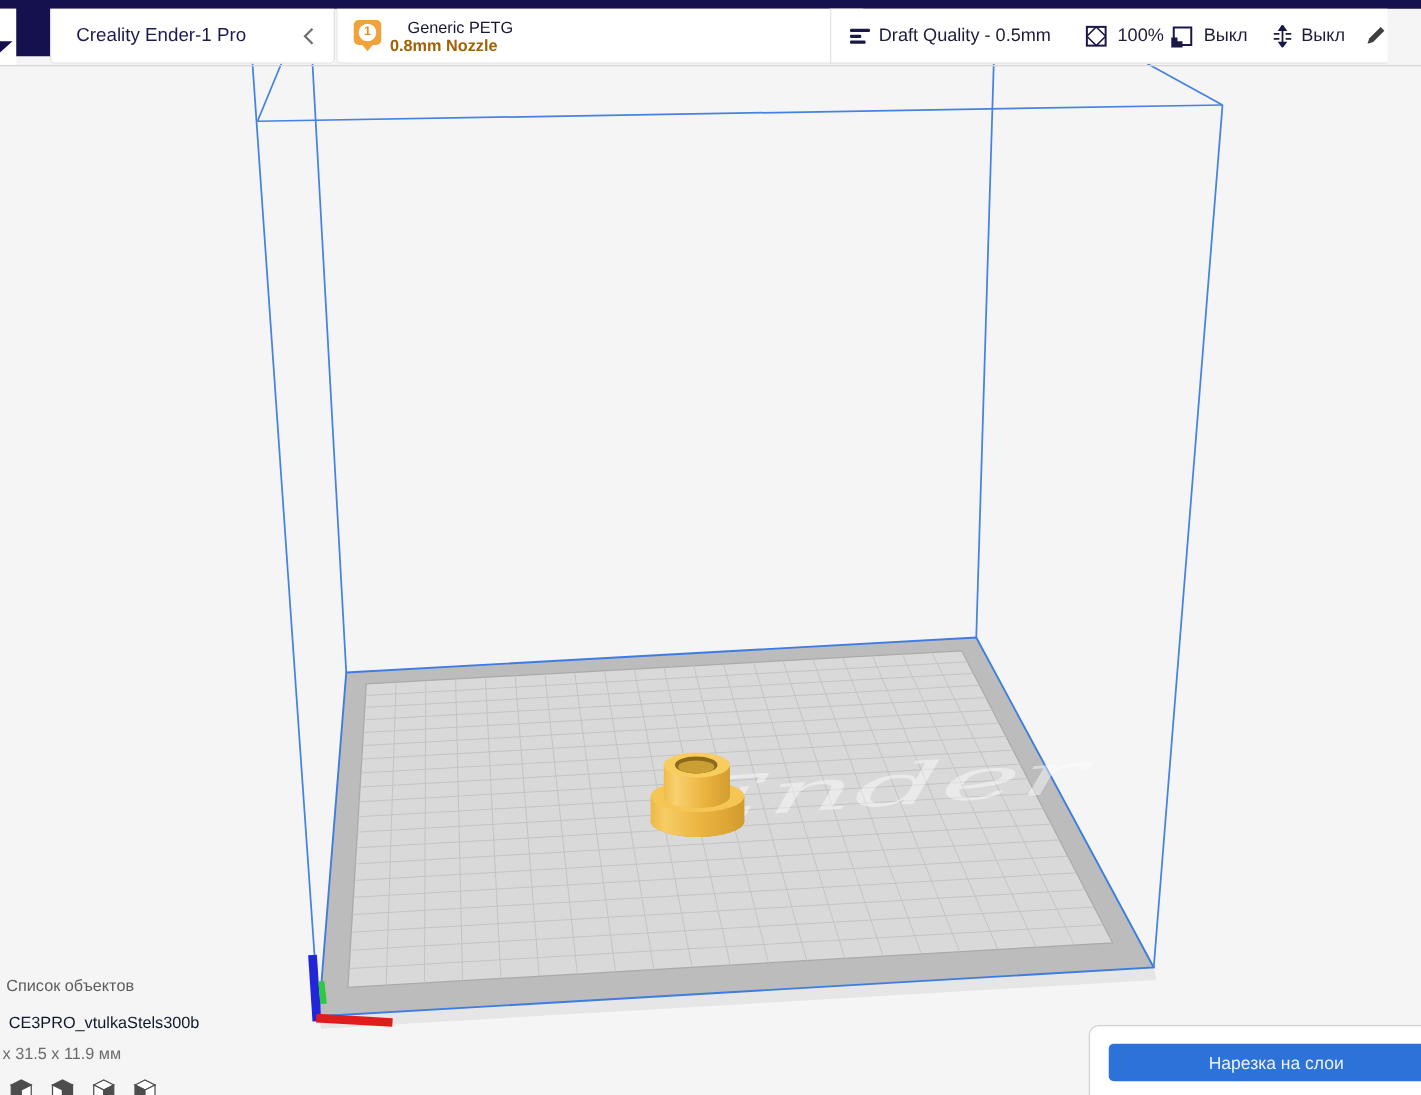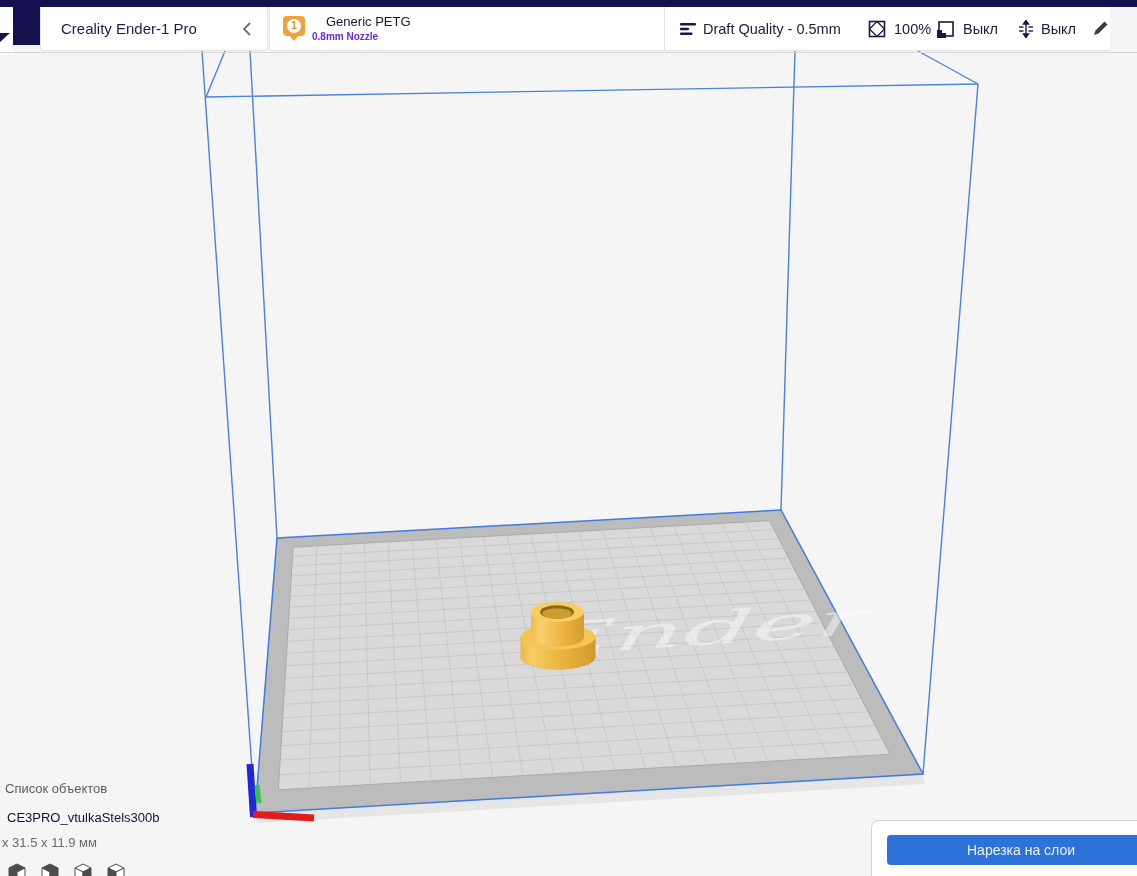--- a/index.html
+++ b/index.html
@@ -24,21 +24,21 @@
   .p-material{left:269px;width:422px;}
   .p-settings{left:664px;width:446px;border-right:none;border-radius:0;}
   .hlabel{position:absolute;color:#1c1b4e;font-size:15px;line-height:15px;}
   .chev{position:absolute;top:14px;}
   .mat-badge{position:absolute;left:13px;top:9px;width:22px;height:20px;background:#f0a23c;border-radius:4px;}
   .mat-badge::after{content:"";position:absolute;left:6px;top:19px;border-left:5px solid transparent;
     border-right:5px solid transparent;border-top:6px solid #f0a23c;}
   .mat-badge .circ{position:absolute;left:4px;top:3px;width:14px;height:14px;background:#fff;border-radius:50%;
     text-align:center;font-size:10px;font-weight:bold;color:#e98e1e;line-height:14px;}
   .mat-name{position:absolute;left:56px;top:8px;font-size:13px;color:#171630;line-height:14px;}
-  .mat-nozzle{position:absolute;left:42px;top:23px;font-size:10px;font-weight:bold;color:#6d28d9;line-height:14px;}
+  .mat-nozzle{position:absolute;left:42px;top:23px;font-size:13px;font-weight:bold;color:#a16207;line-height:14px;}
   .set-text{position:absolute;top:14px;font-size:14.5px;color:#1d1c38;}
   .icon{position:absolute;top:13px;}
   
   .obj-list-label{position:absolute;left:5px;top:781px;font-size:13px;color:#5d5d5d;z-index:5;}
   .obj-name{position:absolute;left:7px;top:810px;font-size:13px;color:#0f172a;z-index:5;}
   .obj-dims{position:absolute;left:2px;top:835px;font-size:13px;color:#6b6b6b;z-index:5;}
   .view-cubes{position:absolute;left:6px;top:862px;display:flex;gap:11px;z-index:5;}
   .view-cubes button{width:22px;height:22px;background:transparent;border:none;padding:0;cursor:pointer;}
   
   .slice-panel{position:absolute;left:871px;top:820px;width:300px;height:70px;background:#fff;

